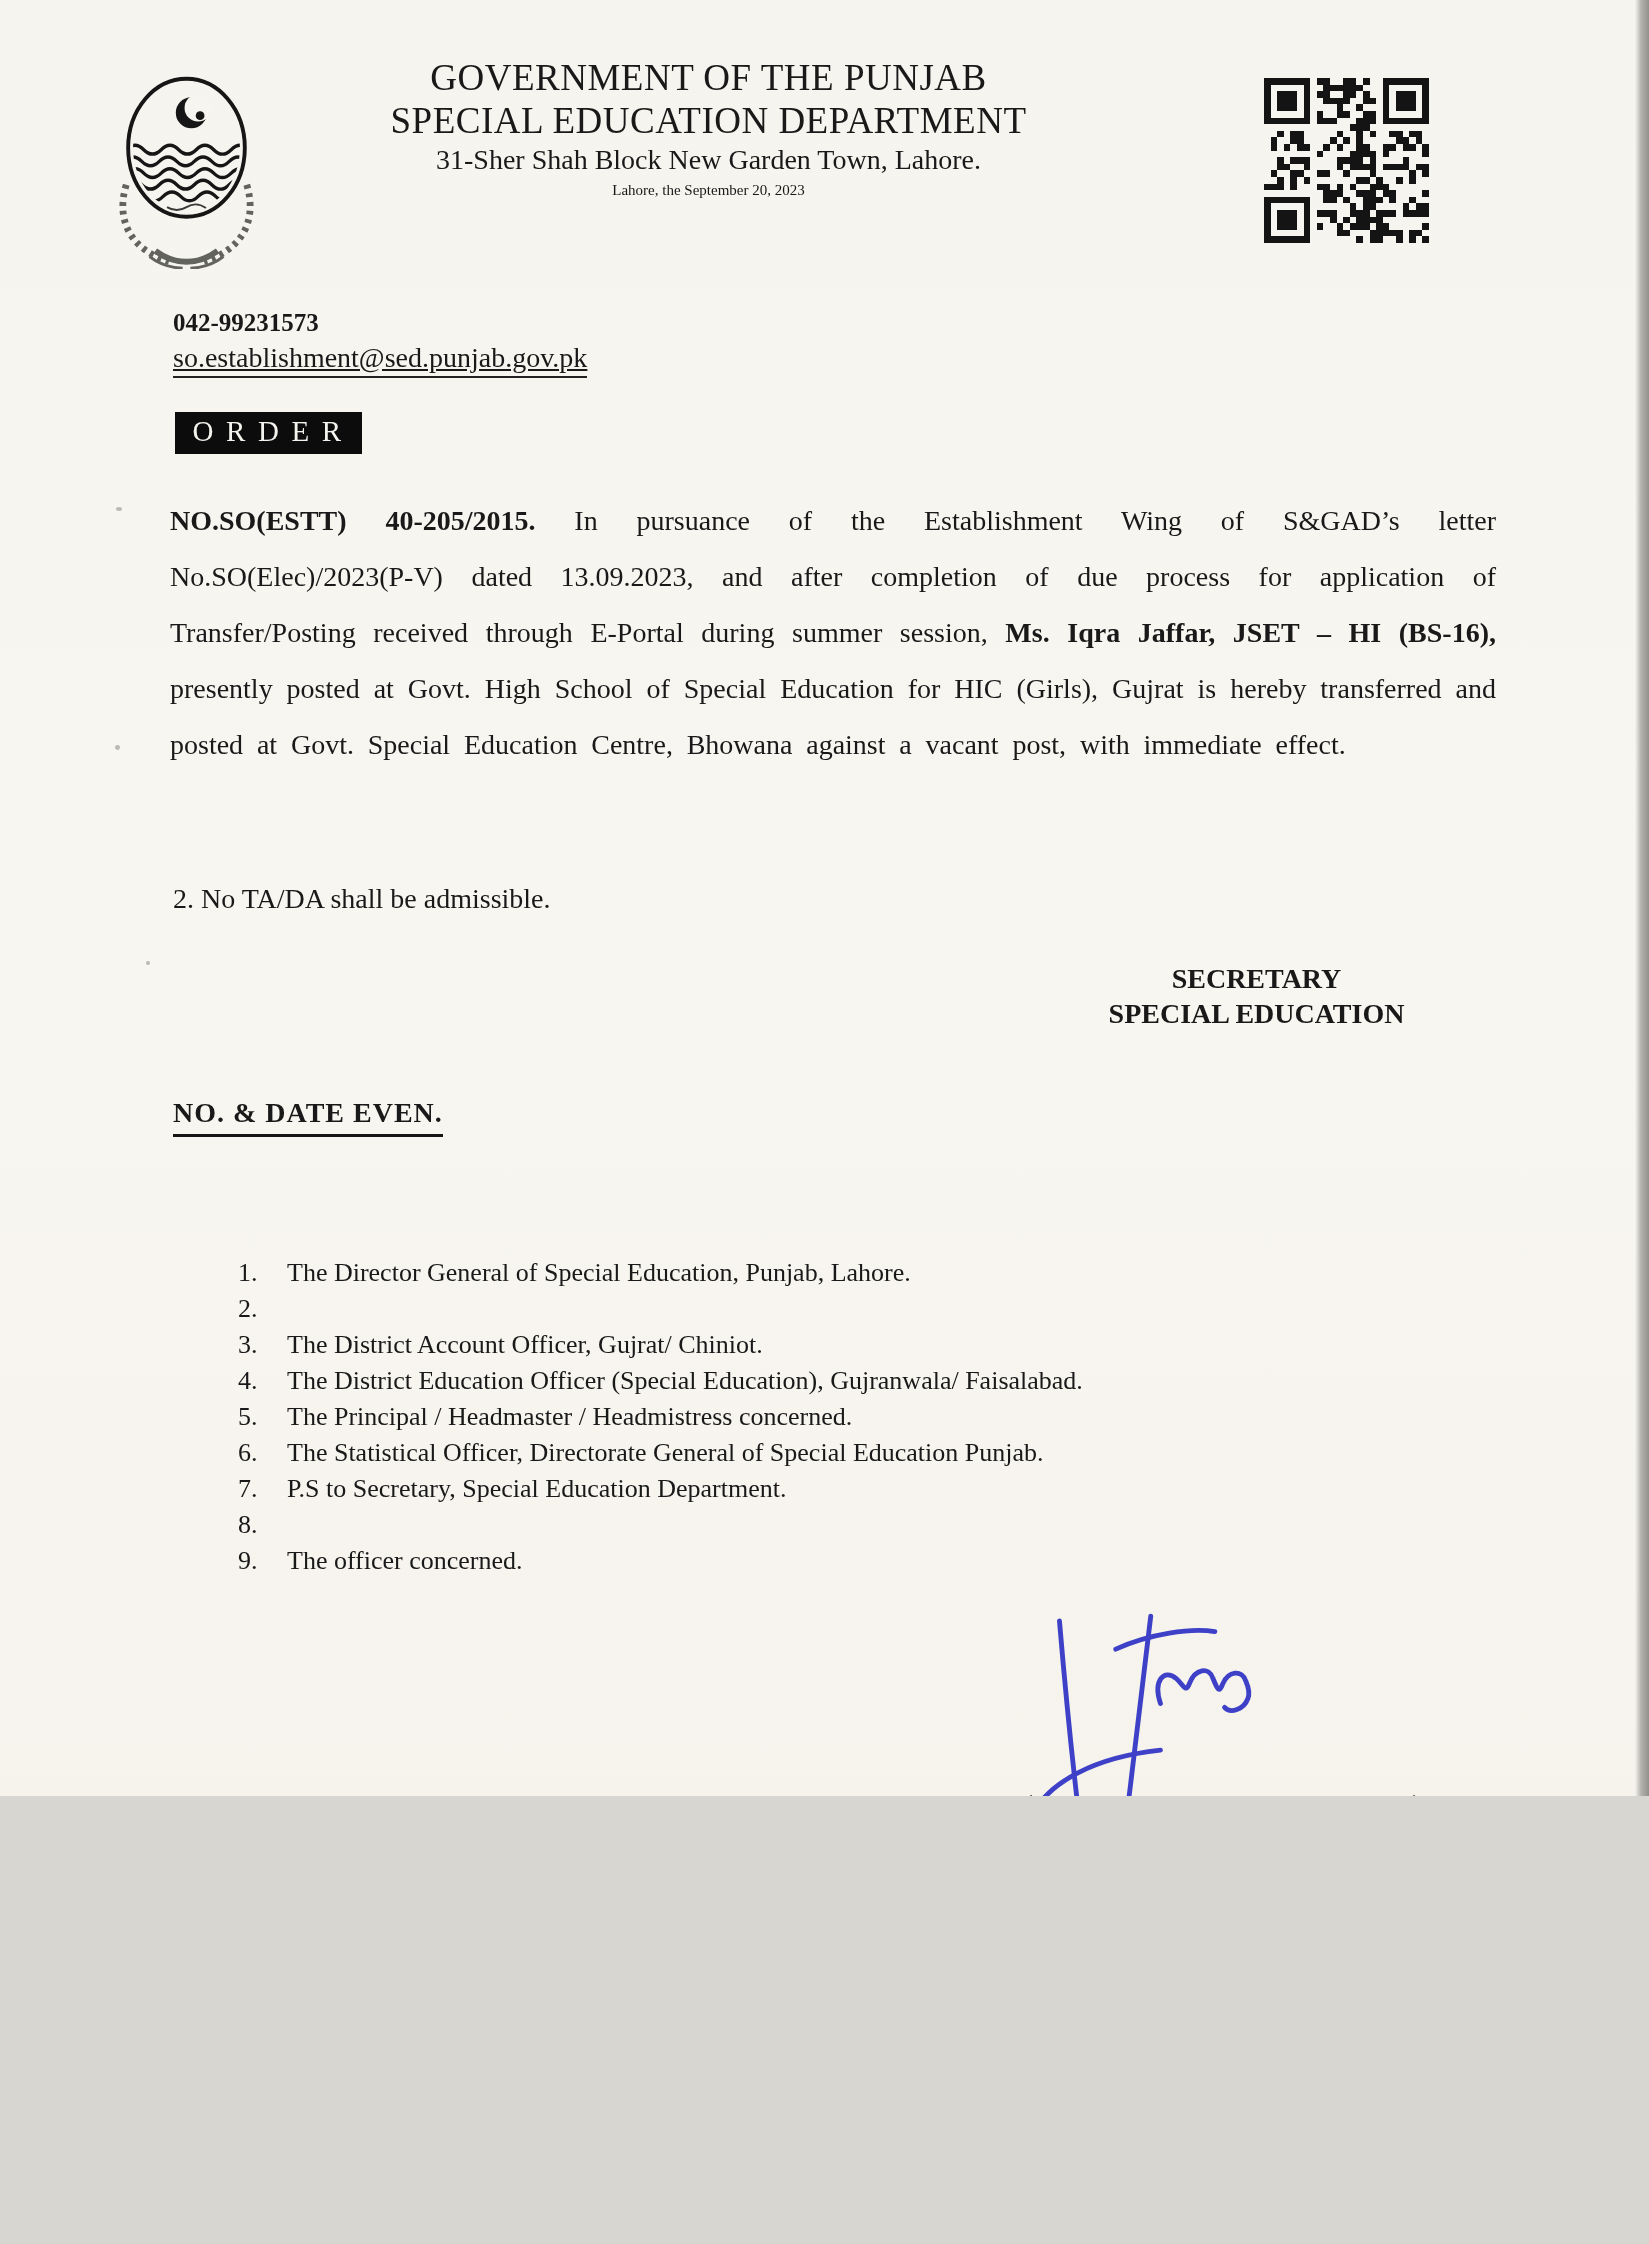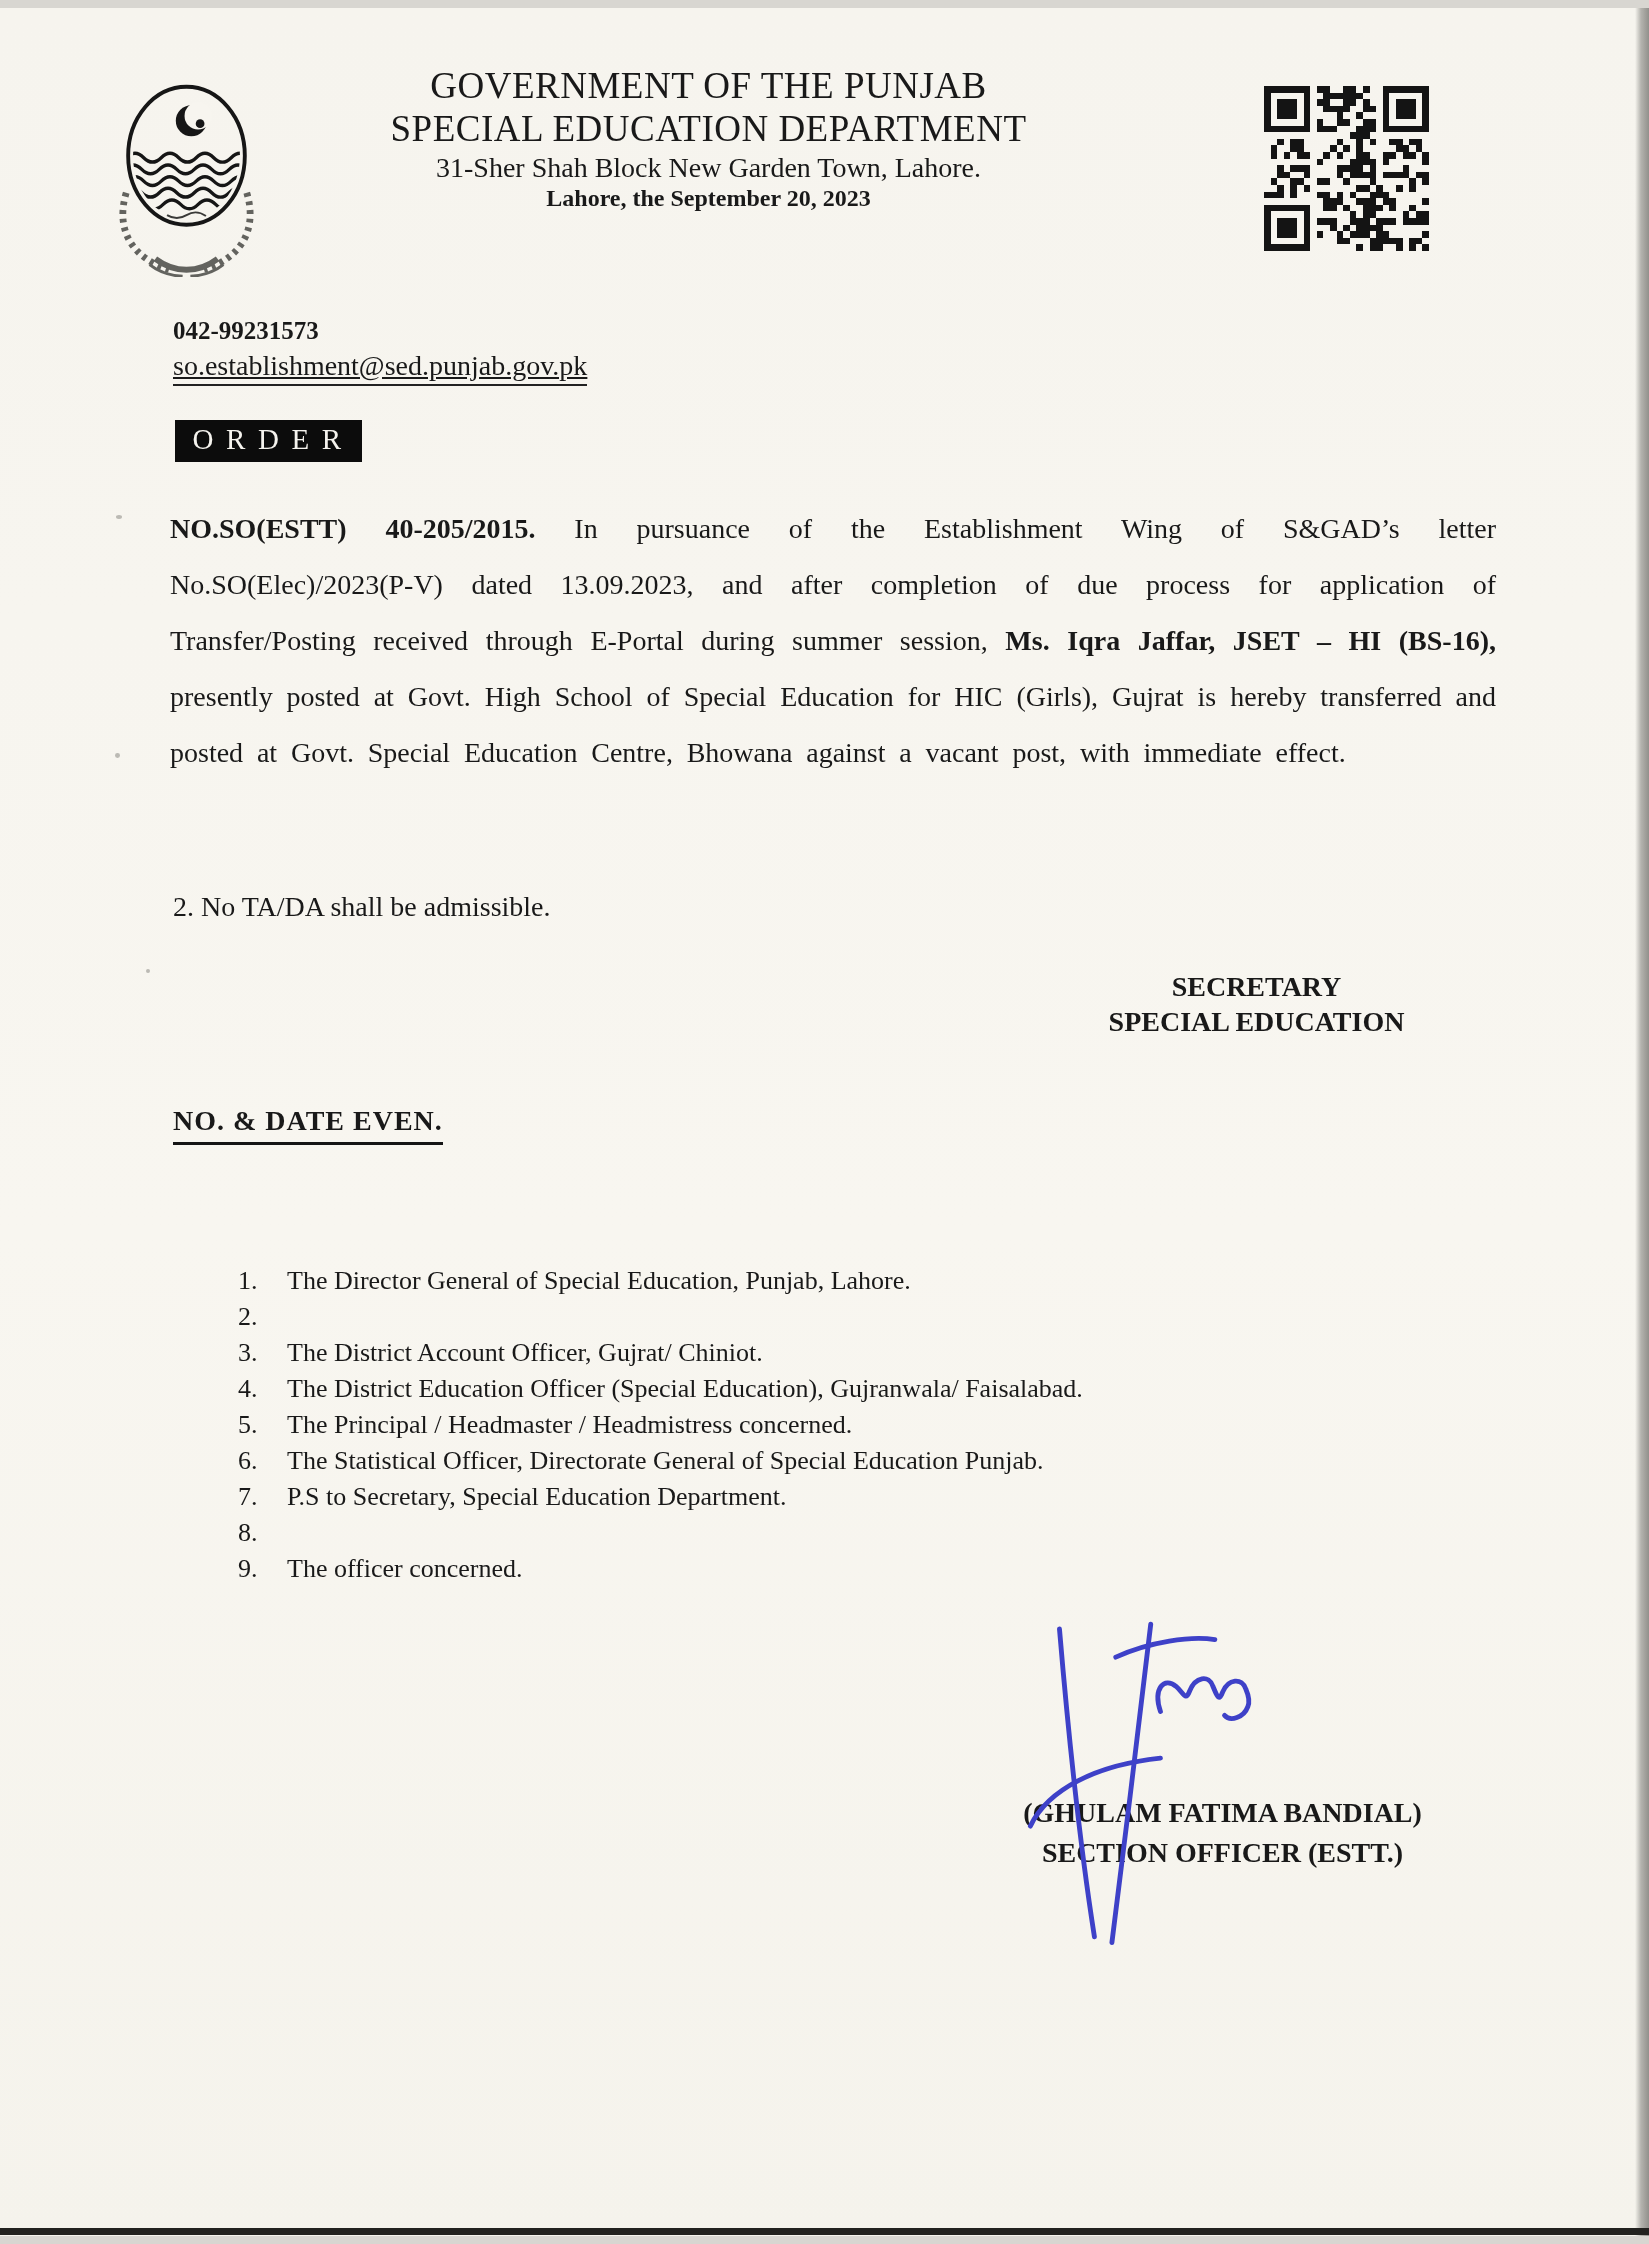--- a/index.html
+++ b/index.html
@@ -1,27 +1,27 @@
 <!DOCTYPE html>
 <html><head>
 <meta charset="utf-8">
 <style>
   html,body{margin:0;padding:0;background:#d8d6d1;}
   .page{
-    position:relative;width:1650px;height:2228px;margin:8px auto;
+    position:relative;width:1650px;height:1796px;margin:0 auto;
     background:linear-gradient(180deg,#f6f4ee 0%,#f8f6f0 55%,#f5f3ec 100%);
     font-family:"Liberation Serif","DejaVu Serif",serif;color:#191919;overflow:hidden;
   }
   
   .crest{position:absolute;left:99px;top:70px;width:175px;height:199px;}
   .header-text{position:absolute;left:272px;top:56px;width:873px;text-align:center;}
   .org1{font-size:37px;letter-spacing:0.5px;line-height:43px;}
   .org2{font-size:37px;letter-spacing:0.5px;line-height:43px;}
   .addr{font-size:28px;line-height:35px;}
-  .dateline{font-size:24px;font-weight:bold;line-height:27px;}
+  .dateline{font-size:15px;font-weight:normal;line-height:27px;}
   .qr{position:absolute;left:1264px;top:78px;width:165px;height:165px;}
   .qr svg{width:100%;height:100%;fill:#141414;shape-rendering:crispEdges;}
   
   .contact{position:absolute;left:173px;top:307px;}
   .phone{font-size:25px;font-weight:bold;line-height:31px;}
   .email{display:inline-block;font-size:28px;line-height:35px;border-bottom:2.9px solid #222;padding-bottom:1px;margin-top:1.9px;text-decoration:underline;}
   
   .order-badge{position:absolute;left:175px;top:412px;background:#0c0c0c;color:#f5f3ee;
     font-size:29px;letter-spacing:12.6px;padding:2.9px 7.8px 5.8px 17.5px;}
   

